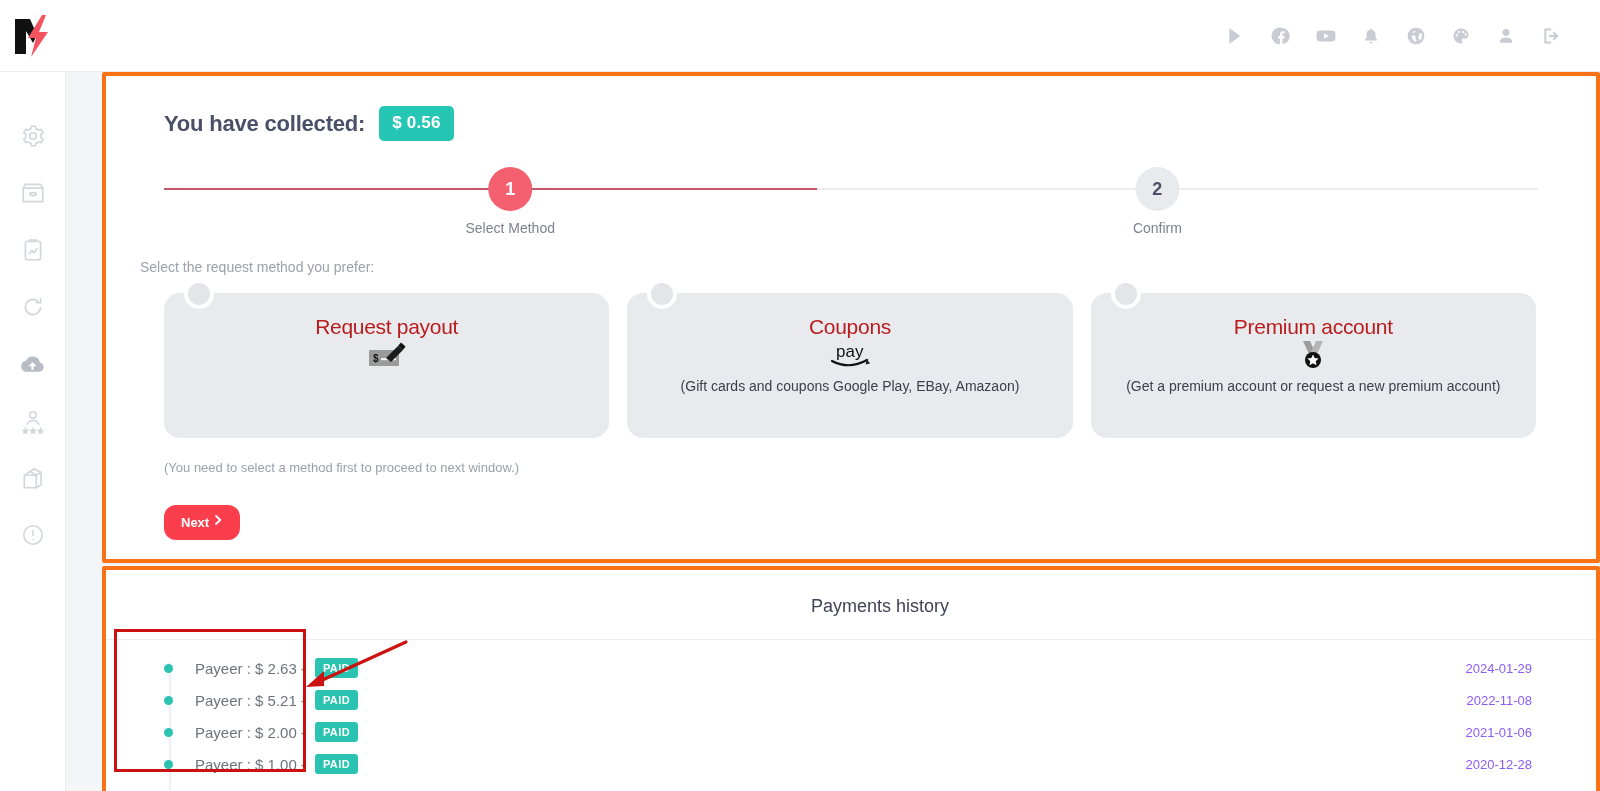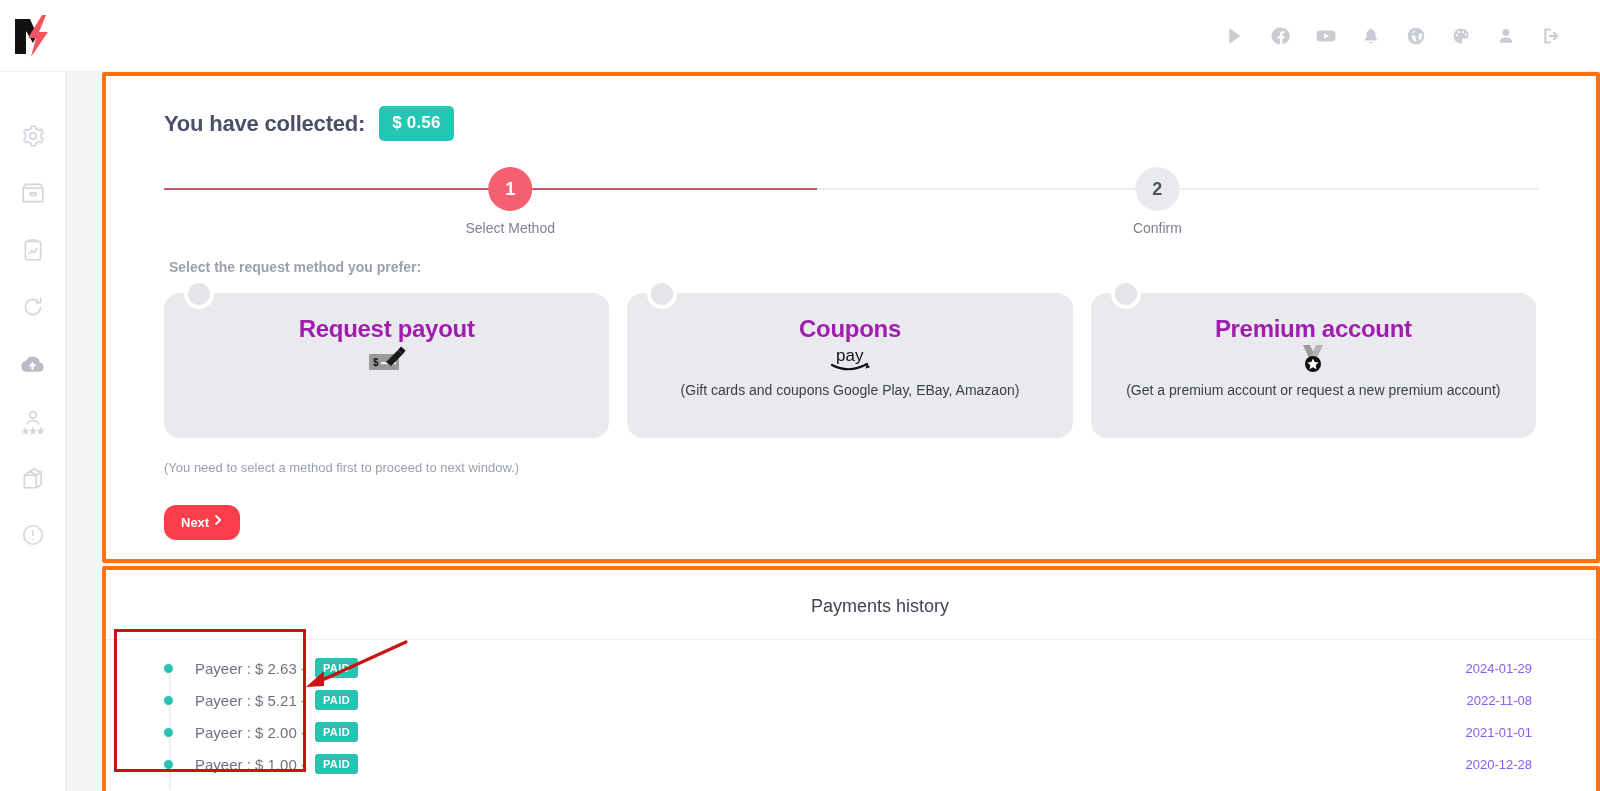--- a/index.html
+++ b/index.html
@@ -83,36 +83,36 @@
   .step-bubble {
     width: 44px; height: 44px; border-radius: 50%;
     display: flex; align-items: center; justify-content: center;
     font-size: 18px; font-weight: 700; cursor: pointer;
   }
   .step-bubble.active { background: #f4606f; color: #ffffff; }
   .step-bubble.idle { background: #e9eaee; color: #4b5068; }
   .step-caption { margin-top: 9px; font-size: 14px; color: #7d828e; }
 
   
-  .select-hint { margin: 26px 0 0 63px; font-size: 14px; color: #9ba0ab; font-weight: bold; }
+  .select-hint { margin: 26px 0 0 34px; font-size: 14px; color: #9ba0ab; }
   .cards {
     display: flex; gap: 18px; margin: 18px 60px 0 58px;
   }
   .mcard {
     position: relative; flex: 1; height: 145px; background: #e9eaee;
     border-radius: 16px; cursor: pointer;
     display: flex; flex-direction: column; align-items: center;
     padding-top: 22px;
   }
   .mcard-radio {
     position: absolute; left: 20px; top: -14px;
     width: 30px; height: 30px; border-radius: 50%;
     background: #e4e5e9; border: 4px solid #ffffff;
   }
-  .mcard-title { font-size: 24px; font-weight: 700; color: #a21caf; letter-spacing: -.3px; }
+  .mcard-title { font-size: 21px; font-weight: 400; color: #b91c1c; letter-spacing: -.3px; }
   .mcard-icon { font-size: 24px; line-height: 1.15; margin-top: 1px; }
   .mcard-icon svg { display: block; }
   .mcard-desc { margin-top: 8px; font-size: 14px; color: #3d4048; }
 
   .note { margin: 22px 0 0 58px; font-size: 13px; color: #9ba0ab; }
   .next-btn {
     margin: 30px 0 0 58px; background: #fa3e4b; color: #ffffff;
     border: none; border-radius: 12px; cursor: pointer;
     font-family: inherit; font-size: 13px; font-weight: 700;
     padding: 10px 17px; display: inline-flex; align-items: flex-start; gap: 5px;
@@ -368,21 +368,21 @@
           <span class="ph-badge">PAID</span>
           <span class="ph-spacer"></span>
           <span class="ph-date">2022-11-08</span>
         </div>
 
         <div class="ph-row">
           <span class="ph-dot"></span>
           <span class="ph-text">Payeer : $ 2.00 -</span>
           <span class="ph-badge">PAID</span>
           <span class="ph-spacer"></span>
-          <span class="ph-date">2021-01-01</span>
+          <span class="ph-date">2021-01-06</span>
         </div>
 
         <div class="ph-row">
           <span class="ph-dot"></span>
           <span class="ph-text">Payeer : $ 1.00 -</span>
           <span class="ph-badge">PAID</span>
           <span class="ph-spacer"></span>
           <span class="ph-date">2020-12-28</span>
         </div>
 

